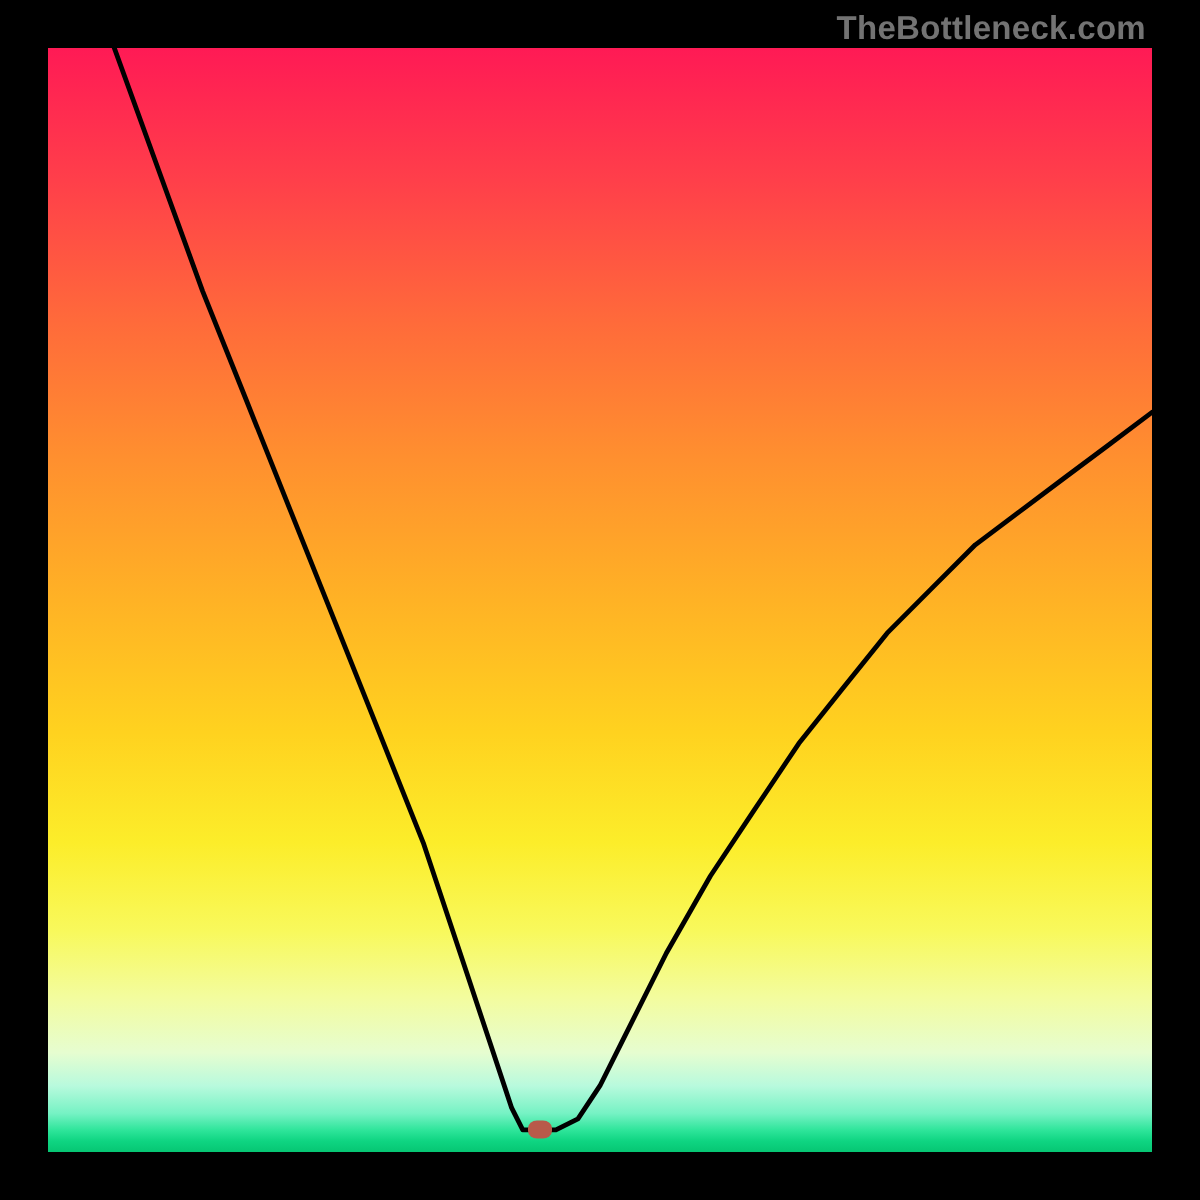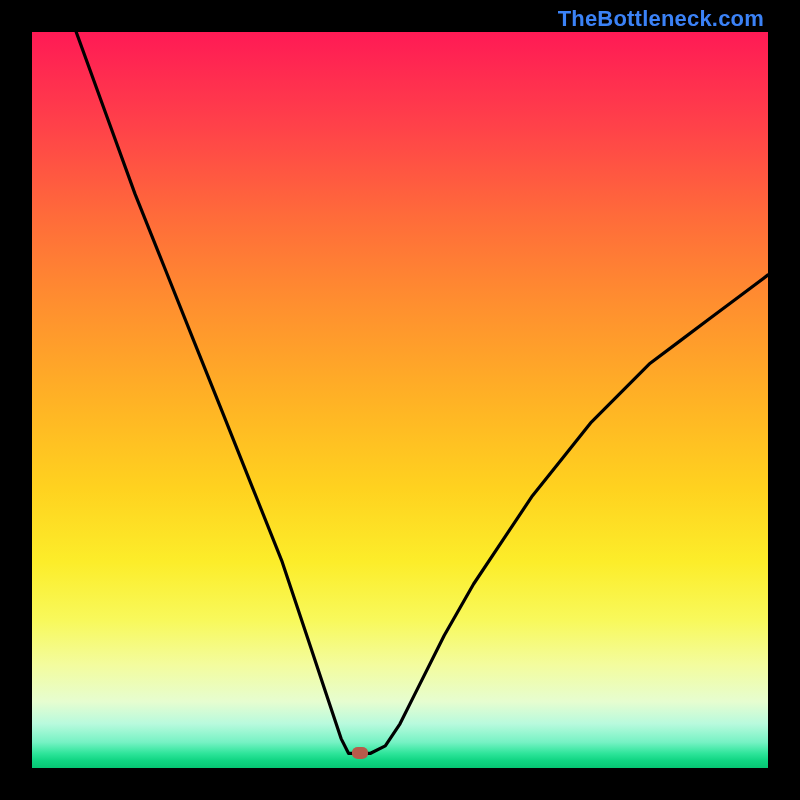--- a/index.html
+++ b/index.html
@@ -66,21 +66,21 @@
     position: absolute;
     width: 16px;
     height: 12px;
     border-radius: 6px / 5px;
     transform: translate(-50%, -50%);
   }
   .watermark {
     position: absolute;
     top: 6px;
     right: 36px;
-    color: #3b82f6;
+    color: #737373;
     font-size: 22px;
     font-weight: 600;
     letter-spacing: 0.2px;
     user-select: none;
   }
 </style>
 </head>
 <body>
 
 <div class="frame">

